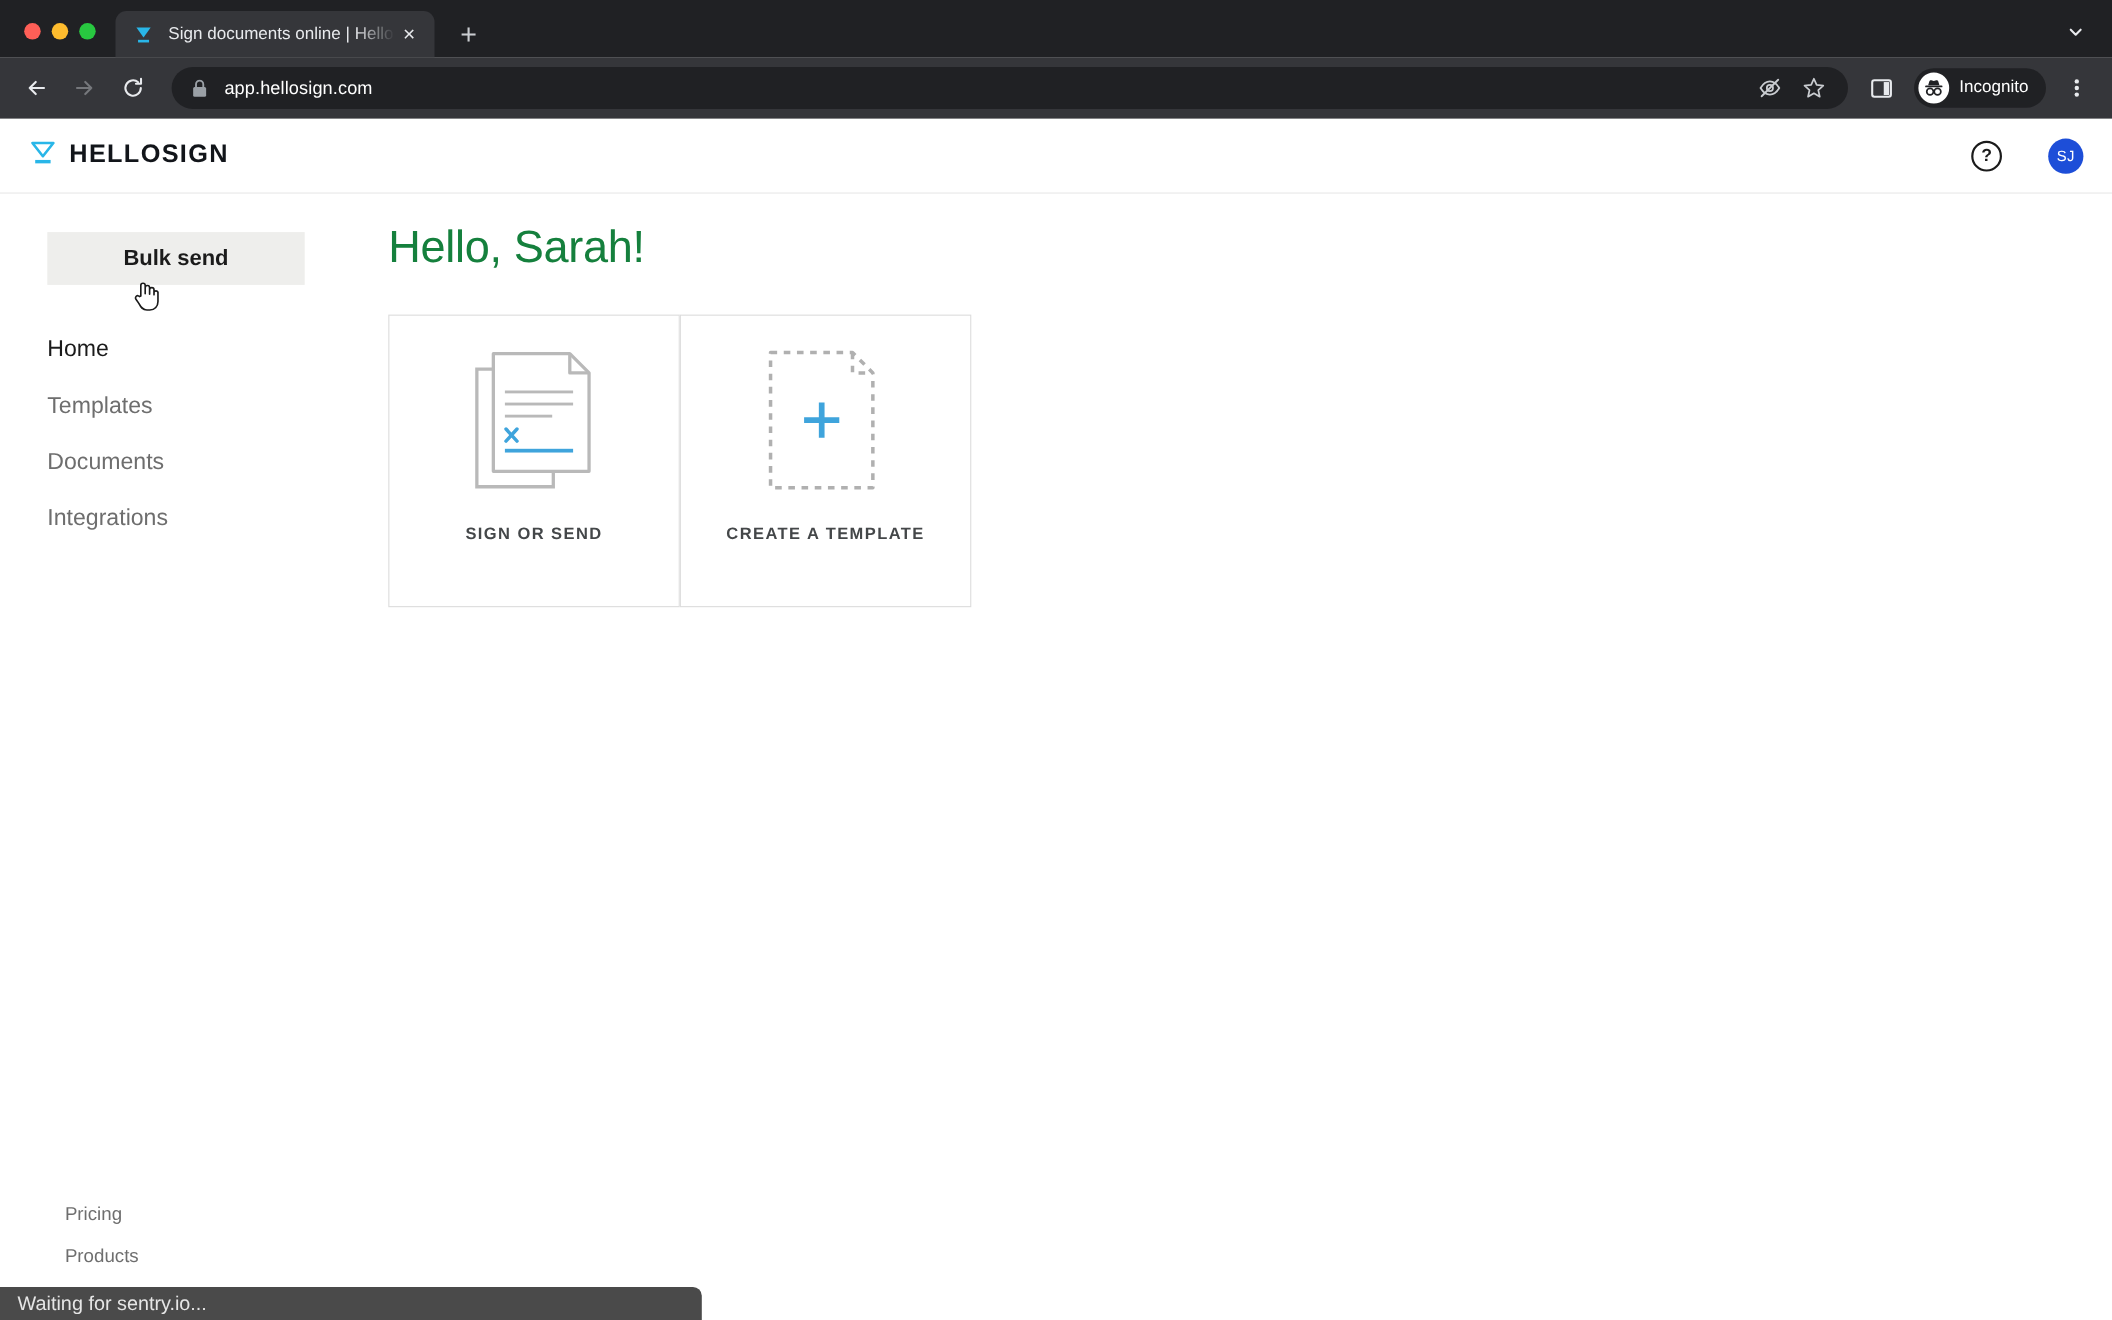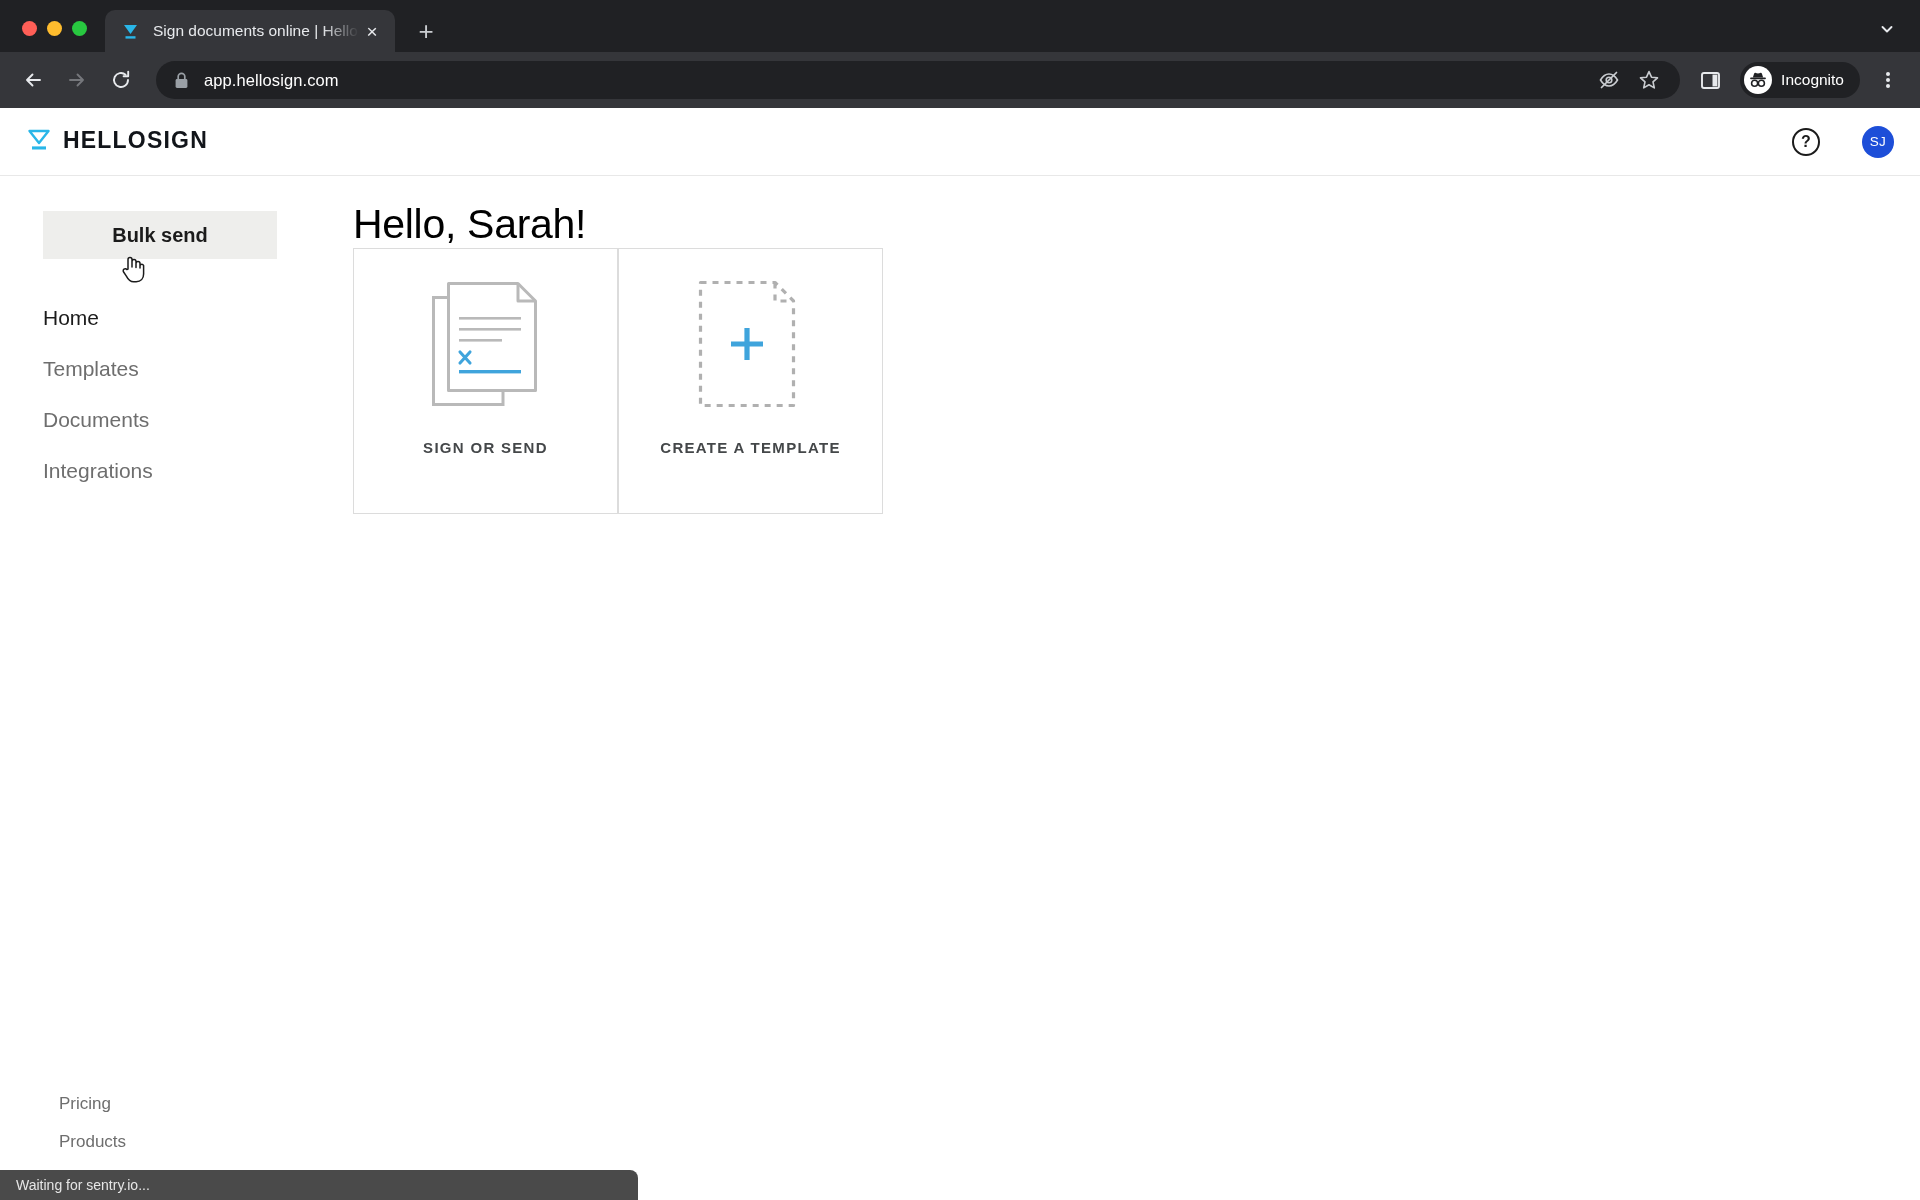--- a/index.html
+++ b/index.html
@@ -328,22 +328,23 @@
 
   
   .main {
     flex: 1;
     padding: 25px 0 0 3px;
   }
 
   .greeting {
     font-size: 41px;
     font-weight: normal;
-    color: #000000;
+    color: #15803d;
     letter-spacing: -0.3px;
+    margin-bottom: 38px;
   }
 
   .card-row {
     display: flex;
   }
 
   .card {
     width: 265px;
     height: 266px;
     border: 1px solid #dcdcdc;
@@ -372,21 +373,21 @@
 
   
   .status-bar {
     position: absolute;
     left: 0;
     bottom: 0;
     height: 30px;
     min-width: 638px;
     background: #4a4a4a;
     color: #e6e6e6;
-    font-size: 14px;
+    font-size: 18px;
     display: flex;
     align-items: center;
     padding: 0 16px;
     border-top-right-radius: 8px;
     z-index: 20;
   }
 
   
   .cursor {
     position: absolute;

